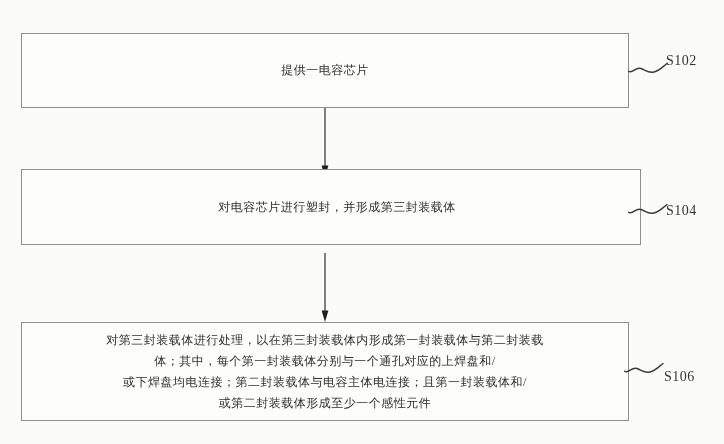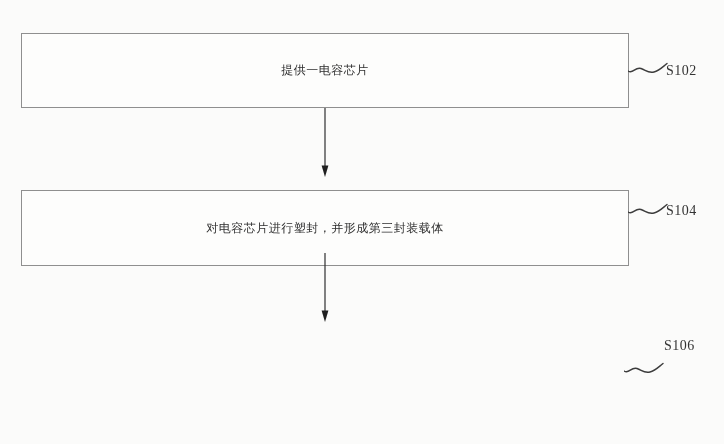--- a/index.html
+++ b/index.html
@@ -23,21 +23,21 @@
     border: 1px solid #8f8f8f;
     background: #fdfdfc;
     box-sizing: content-box;
     display: flex;
     flex-direction: column;
     justify-content: center;
     align-items: center;
     text-align: center;
   }
   .box-1 { top: 33px;  height: 73px; }
-  .box-2 { top: 190px; height: 74px; }
+  .box-2 { top: 169px; height: 74px; padding-left: 12px; }
   .box-3 { top: 322px; height: 97px; }
   .box-line {
     font-size: 12px;
     line-height: 21px;
     letter-spacing: 0.5px;
     white-space: nowrap;
   }
   .arrow {
     position: absolute;
     left: 319px;
@@ -54,23 +54,23 @@
   .squiggle-1 { left: 628px; top: 61px; }
   .squiggle-2 { left: 628px; top: 202px; }
   .squiggle-3 { left: 624px; top: 361px; }
   .step-label {
     position: absolute;
     font-size: 14px;
     letter-spacing: 0.5px;
     color: #333333;
     white-space: nowrap;
   }
-  .label-1 { left: 666px; top: 63px; }
+  .label-1 { left: 666px; top: 53px; }
   .label-2 { left: 666px; top: 203px; }
-  .label-3 { left: 664px; top: 338px; }
+  .label-3 { left: 664px; top: 369px; }
 </style>
 </head>
 <body>
 
 <div class="canvas">
 
   <div class="flow-box box-1">
     <div class="box-line">提供一电容芯片</div>
   </div>
 
@@ -81,20 +81,26 @@
 
   <div class="flow-box box-2">
     <div class="box-line">对电容芯片进行塑封，并形成第三封装载体</div>
   </div>
 
   <svg class="arrow arrow-2" viewBox="0 0 12 69">
     <line x1="6" y1="0" x2="6" y2="59" stroke="#2f2f2f" stroke-width="1.2"></line>
     <polygon points="6,69 2.6,57.5 9.4,57.5" fill="#1f1f1f"></polygon>
   </svg>
 
+  <div class="flow-box box-3">
+    <div class="box-line">对第三封装载体进行处理，以在第三封装载体内形成第一封装载体与第二封装载</div>
+    <div class="box-line">体；其中，每个第一封装载体分别与一个通孔对应的上焊盘和/</div>
+    <div class="box-line">或下焊盘均电连接；第二封装载体与电容主体电连接；且第一封装载体和/</div>
+    <div class="box-line">或第二封装载体形成至少一个感性元件</div>
+  </div>
 
   <svg class="step-ref-squiggle squiggle-1" viewBox="0 0 40 14">
     <path d="M0,10 C5,13.5 7,5.5 13,7.5 C18,9.2 20,12.5 26,11 C31,9.8 34,6.5 39,2.5" fill="none" stroke="#3c3c3c" stroke-width="1.4" stroke-linecap="round"></path>
   </svg>
   <div class="step-label label-1">S102</div>
 
   <svg class="step-ref-squiggle squiggle-2" viewBox="0 0 40 14">
     <path d="M0,10 C5,13.5 7,5.5 13,7.5 C18,9.2 20,12.5 26,11 C31,9.8 34,6.5 39,2.5" fill="none" stroke="#3c3c3c" stroke-width="1.4" stroke-linecap="round"></path>
   </svg>
   <div class="step-label label-2">S104</div>

